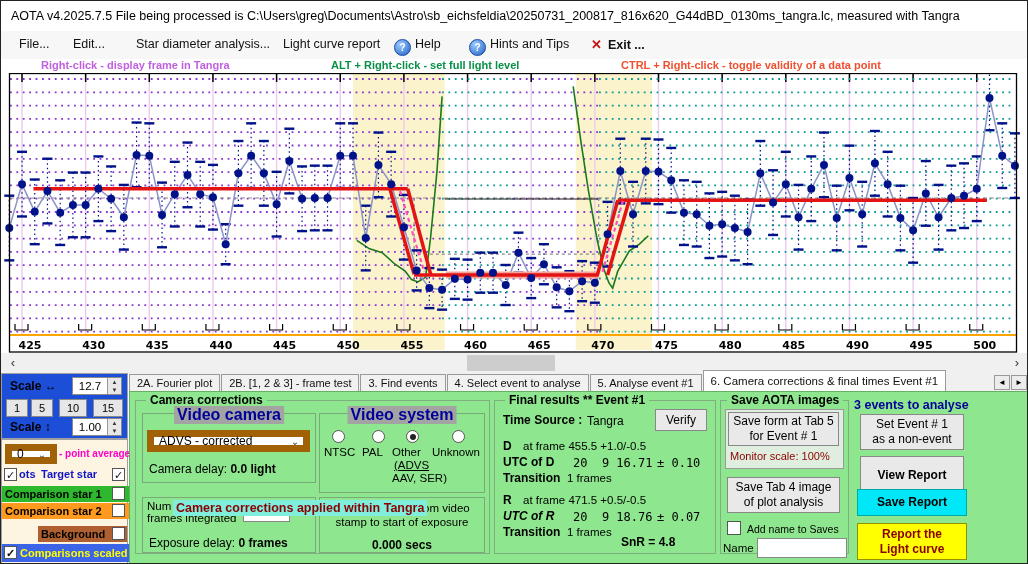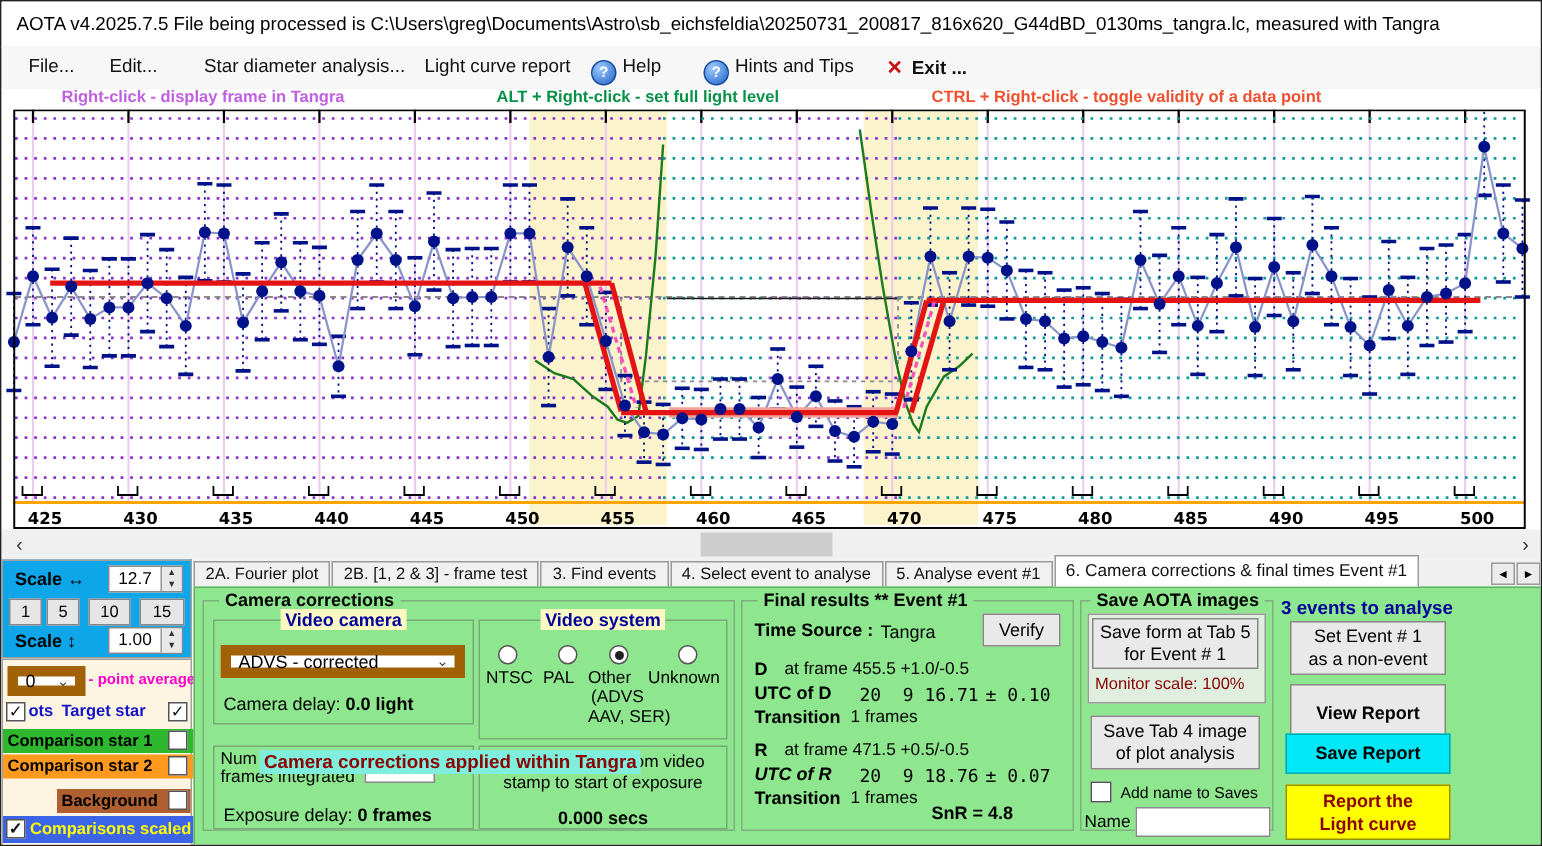--- a/index.html
+++ b/index.html
@@ -16,41 +16,41 @@
   .xicon{color:#cc1111;font-weight:bold;margin-right:6px;font-size:13px;}
   #hintbar{left:0;top:58px;width:1028px;height:14px;background:#fff;font-size:11px;font-weight:bold;white-space:nowrap;}
   
   #plotwrap{left:0;top:72px;width:1028px;height:280px;background:#fff;}
   
   #hscroll{left:0;top:352px;width:1028px;height:20px;background:#f0f0f0;}
   #hthumb{left:466px;top:2px;width:88px;height:16px;background:#cdcdcd;}
   .harrow{top:2px;width:16px;height:16px;font-size:13px;color:#333;text-align:center;line-height:16px;}
   
   #bl{left:0;top:372px;width:127px;height:192px;background:#f0f0f0;border-right:1px solid #999;box-sizing:border-box;}
-  #pinkbox{left:0;top:0;width:127px;height:66px;background:#0ea5e9;border:1px solid #a0a0a0;box-sizing:border-box;}
+  #pinkbox{left:0;top:0;width:127px;height:66px;background:#1d4ed8;border:1px solid #a0a0a0;box-sizing:border-box;}
   #creambox{left:0;top:66px;width:127px;height:126px;background:#fdf5e2;border:1px solid #a0a0a0;box-sizing:border-box;}
   .blabel{font-size:12px;font-weight:bold;}
   .spin{background:#fff;border:1px solid #8a8a8a;height:18px;font-size:11.5px;display:flex;align-items:center;box-sizing:border-box;}
   .spin .v{flex:1;text-align:center;}
   .spin .ud{width:13px;height:100%;background:#e8e8e8;border-left:1px solid #999;font-size:6px;line-height:8px;text-align:center;color:#333;}
   .pbtn{position:absolute;height:18px;background:#e6e6e6;border:1px solid #888;font-size:11px;text-align:center;line-height:16px;box-sizing:border-box;}
   .cb{position:absolute;width:13px;height:13px;background:#fff;border:1px solid #555;font-size:11px;line-height:12px;text-align:center;color:#111;box-sizing:border-box;}
   .crow{position:absolute;left:0;width:127px;height:16px;font-size:11px;font-weight:bold;line-height:16px;padding-left:3px;box-sizing:border-box;white-space:nowrap;}
   
   #tabstrip{left:128px;top:372px;width:900px;height:18px;background:#f0f0f0;display:flex;align-items:flex-end;}
   .tab{height:16px;background:#f1f1f1;border:1px solid #9a9a9a;border-bottom:none;font-size:11px;line-height:16px;
        padding:0 7px;margin-right:1px;white-space:nowrap;color:#111;}
   .tab.active{height:20px;line-height:20px;background:#fff;position:relative;z-index:3;font-size:11.5px;}
   .tabarrow{position:absolute;width:16px;height:15px;background:#ececec;border:1px solid #999;font-size:8px;text-align:center;line-height:14px;box-sizing:border-box;}
   
   #gp{left:128px;top:390px;width:900px;height:174px;background:#8ee78e;border:1px solid #66b066;box-sizing:border-box;font-size:12px;}
   .grp{position:absolute;border:1px solid #7fae7f;}
   .grp>.gtitle{position:absolute;top:-8px;left:10px;background:#8ee78e;padding:0 4px;font-weight:bold;font-size:12px;white-space:nowrap;}
   .ibox{position:absolute;border:1px solid #79a879;}
-  .ibox>.ititle{position:absolute;top:-8px;left:50%;transform:translateX(-50%);background:#fef9c3;padding:0 3px;color:#00009a;font-weight:bold;font-size:12px;white-space:nowrap;}
+  .ibox>.ititle{position:absolute;top:-8px;left:50%;transform:translateX(-50%);background:#a3a3a3;padding:0 3px;color:#00009a;font-weight:bold;font-size:16px;white-space:nowrap;}
   .ddl{position:absolute;background:#fff;border:7px solid #a16207;height:22px;display:flex;align-items:center;font-size:12px;box-sizing:border-box;}
   .ddl .v{flex:1;padding-left:5px;white-space:nowrap;overflow:hidden;}
   .ddl .ar{width:16px;text-align:center;color:#444;font-size:10px;}
   .radio{position:absolute;width:13px;height:13px;border-radius:50%;background:#fff;border:1px solid #555;box-sizing:border-box;}
   .radio.sel::after{content:"";position:absolute;left:2.5px;top:2.5px;width:6px;height:6px;border-radius:50%;background:#222;}
   .rlabel{position:absolute;font-size:11.5px;white-space:nowrap;}
   .gbtn{position:absolute;background:#e9e9e9;border:1px solid #888;font-size:12px;text-align:center;box-sizing:border-box;
         display:flex;flex-direction:column;justify-content:center;line-height:15px;}
   .darkred{color:#8b0000;}
   .mono{font-family:"DejaVu Sans Mono",monospace;font-size:12px;white-space:pre;}
@@ -675,21 +675,21 @@
       <div class="ibox" style="left:183px;top:12px;width:164px;height:78px;">
         <div class="ititle">Video system</div>
         <div class="radio" style="left:12px;top:16px;"></div>
         <div class="radio" style="left:52px;top:16px;"></div>
         <div class="radio sel" style="left:86px;top:16px;"></div>
         <div class="radio" style="left:132px;top:16px;"></div>
         <span class="rlabel" style="left:4px;top:32px;">NTSC</span>
         <span class="rlabel" style="left:42px;top:32px;">PAL</span>
         <span class="rlabel" style="left:72px;top:32px;">Other</span>
         <span class="rlabel" style="left:112px;top:32px;">Unknown</span>
-        <span class="rlabel" style="left:74px;top:45px;">(ADVS</span>
+        <span class="rlabel" style="left:74px;top:45px;text-decoration:underline;">(ADVS</span>
         <span class="rlabel" style="left:72px;top:58px;">AAV, SER)</span>
       </div>
 
       <div class="ibox" style="left:6px;top:96px;width:172px;height:54px;">
         <span class="abs smalltxt" style="left:4px;top:2px;">Num</span>
         <span class="abs smalltxt" style="left:4px;top:14px;">frames integrated</span>
         <span class="abs" style="left:100px;top:6px;width:45px;height:16px;background:#fff;border:1px solid #888;"></span>
         <span class="abs" style="left:6px;top:38px;white-space:nowrap;">
           <span>Exposure delay:</span>
           <b>0 frames</b>

